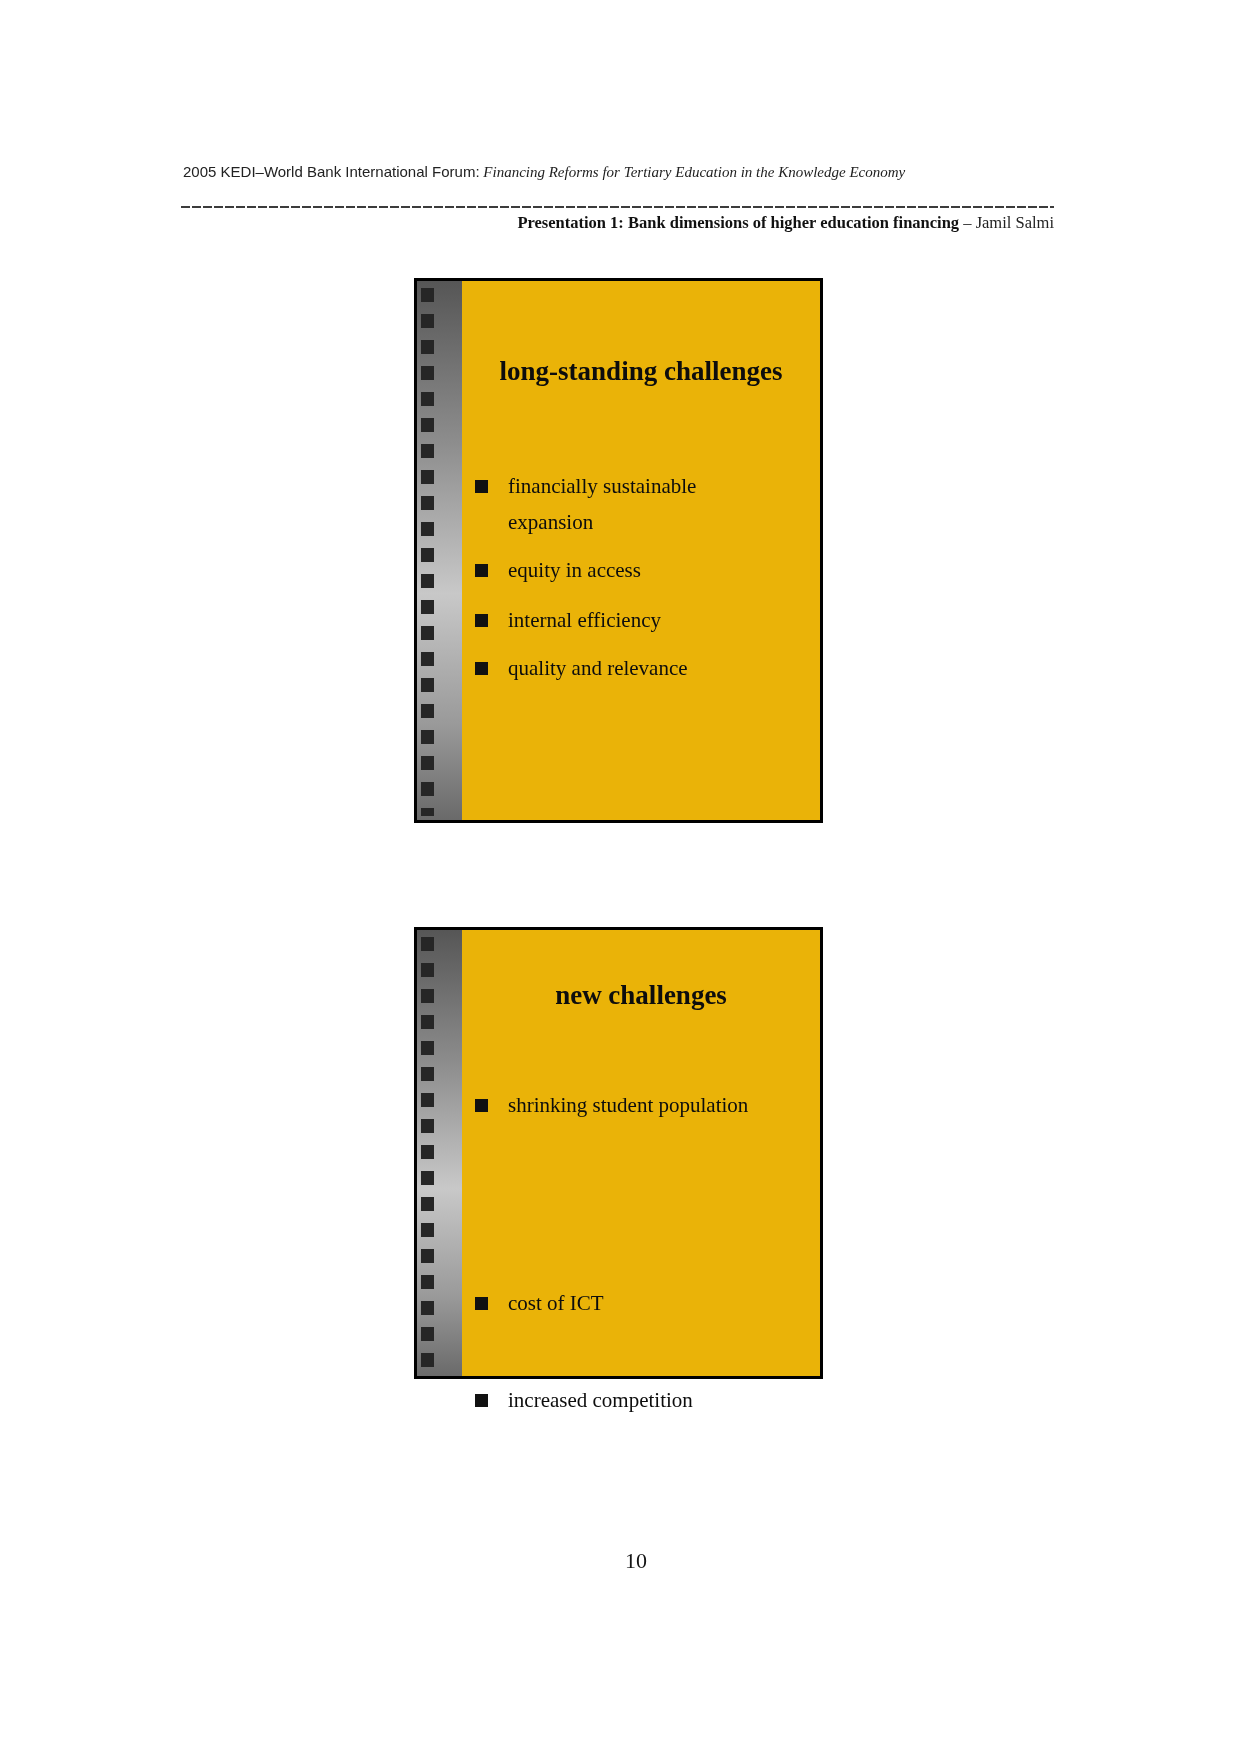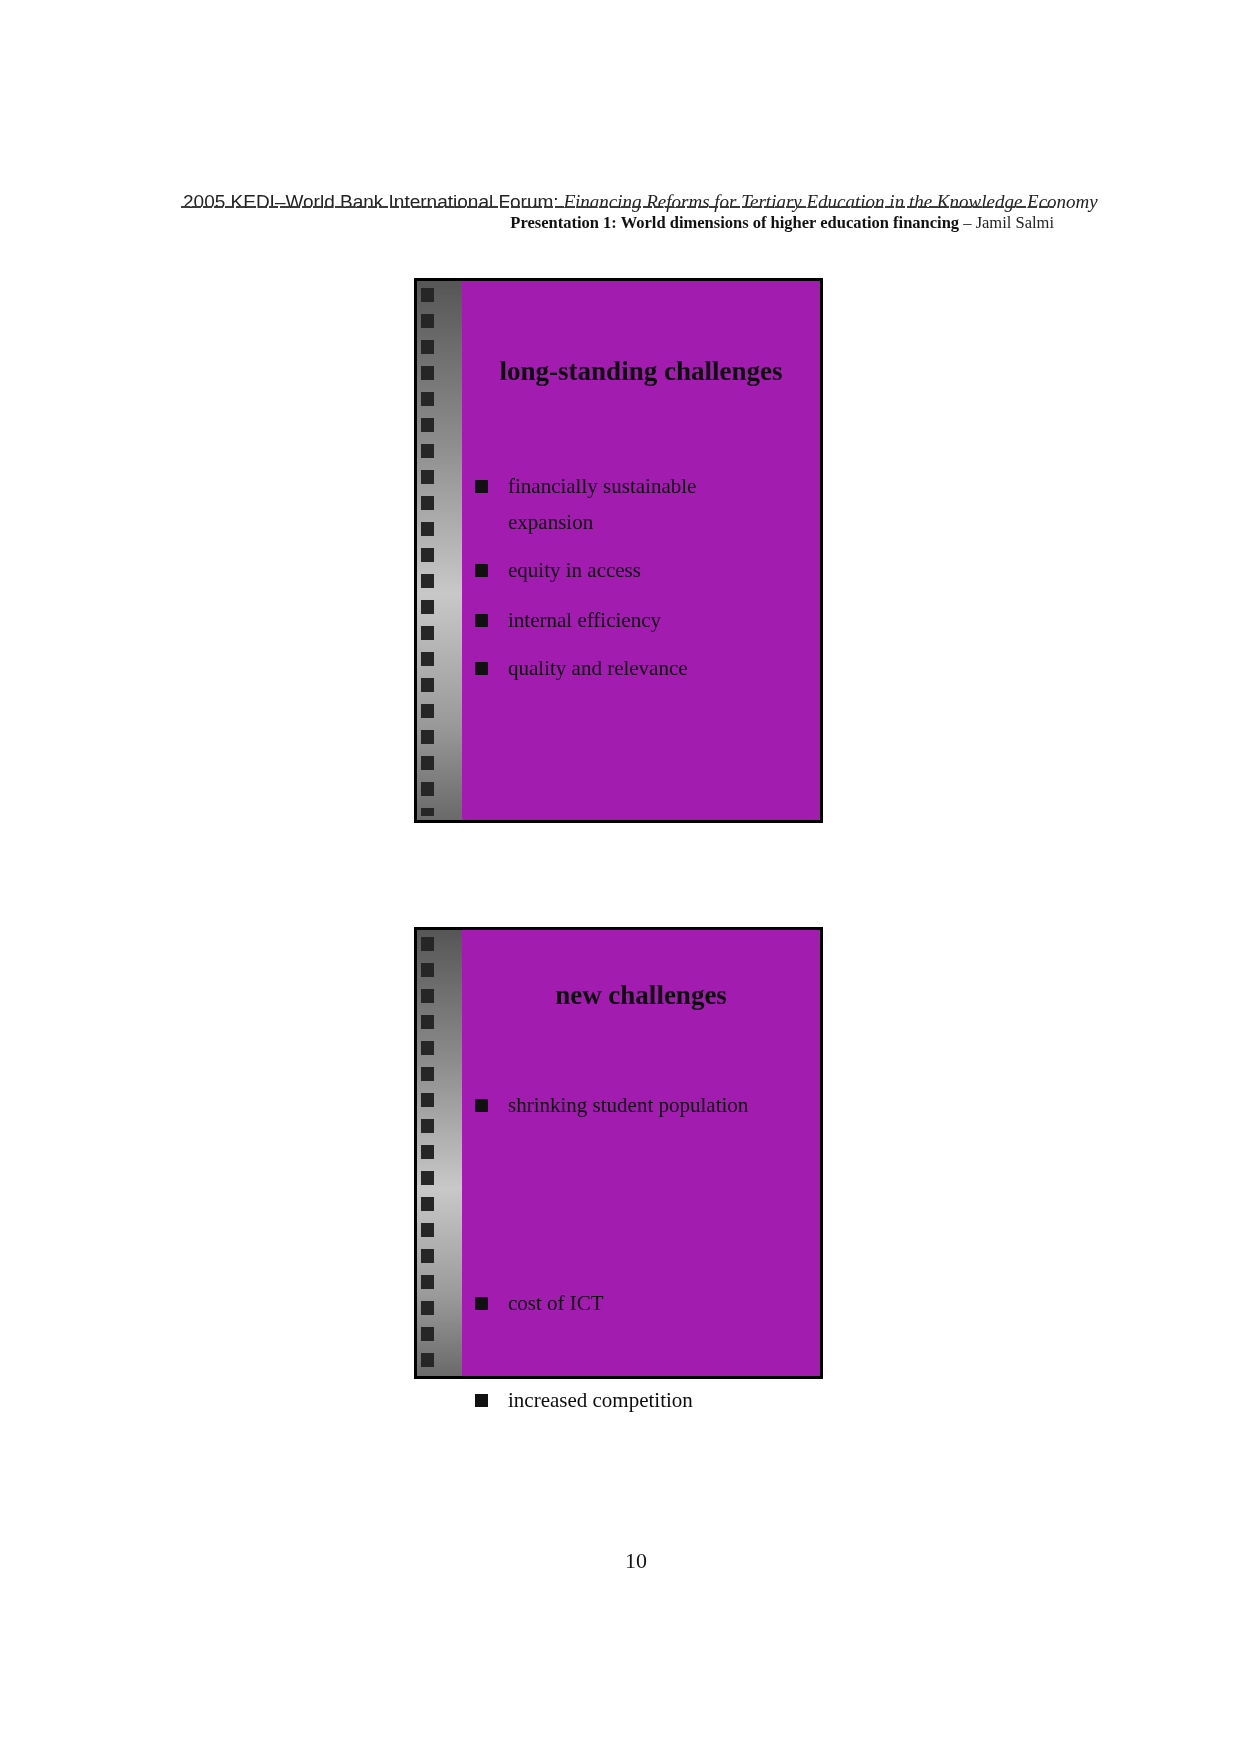--- a/index.html
+++ b/index.html
@@ -11,22 +11,22 @@
     background: #ffffff;
     font-family: "Liberation Serif", serif;
     color: #1a1a1a;
     overflow: hidden;
   }
 
   
   .header-line1 {
     position: absolute;
     left: 183px;
-    top: 192px;
-    font-size: 19px;
+    top: 162px;
+    font-size: 15px;
     line-height: 20px;
     white-space: nowrap;
   }
   .header-forum {
     font-family: "Liberation Sans", sans-serif;
     color: #222222;
   }
   .header-forum-topic {
     font-family: "Liberation Serif", serif;
     font-style: italic;
@@ -52,21 +52,21 @@
   }
   .header-presentation { font-weight: bold; color: #111111; }
   .header-author { font-weight: normal; color: #222222; }
 
   
   .slide {
     position: absolute;
     left: 414px;
     width: 409px;
     border: 3px solid #000000;
-    background: #a21caf;
+    background: #eab308;
   }
   .slide-1 { top: 278px; height: 545px; }
   .slide-2 { top: 927px; height: 452px; }
 
   .strip {
     position: absolute;
     left: 0; top: 0; bottom: 0;
     width: 45px;
     background: linear-gradient(to bottom, #565656 0%, #8d8d8d 30%, #c8c8c8 58%, #9a9a9a 82%, #6a6a6a 100%);
   }
@@ -138,21 +138,21 @@
 </head>
 <body>
 
 <div class="page">
 
   <div class="header-line1">
     <span class="header-forum">2005 KEDI–World Bank International Forum:</span><span class="header-forum-topic"> Financing Reforms for Tertiary Education in the Knowledge Economy</span>
   </div>
   <div class="header-rule"></div>
   <div class="header-line2">
-    <span class="header-presentation">Presentation 1: World dimensions of higher education financing</span><span class="header-author"> – Jamil Salmi</span>
+    <span class="header-presentation">Presentation 1: Bank dimensions of higher education financing</span><span class="header-author"> – Jamil Salmi</span>
   </div>
 
   <div class="slide slide-1">
     <div class="strip">
       <div class="holes"></div>
     </div>
     <div class="slide-content">
       <div class="slide-title">long-standing challenges</div>
       <div class="bullet wrap b0">
         <span class="sq"></span>

